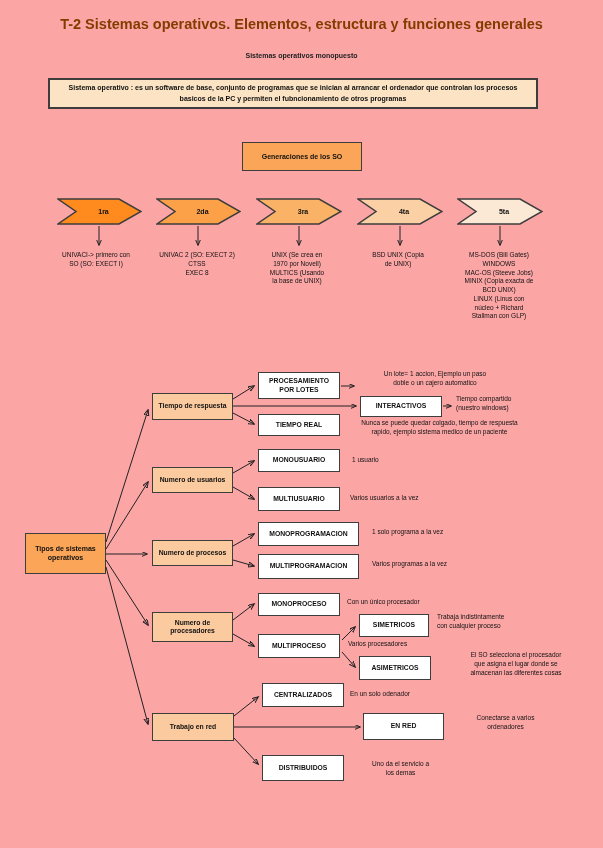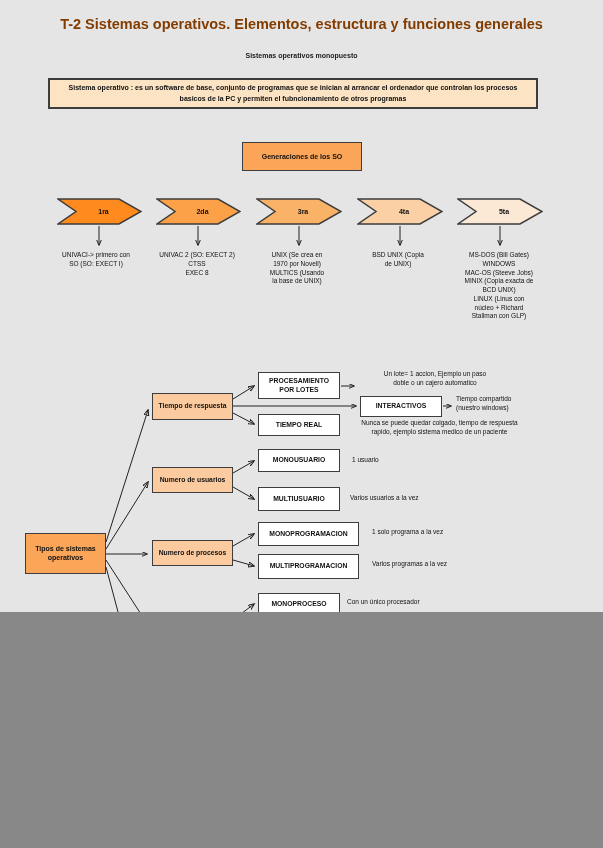--- a/index.html
+++ b/index.html
@@ -1,16 +1,16 @@
 <!DOCTYPE html>
 <html><head>
 <meta charset="utf-8">
 <style>
   html,body{margin:0;padding:0;background:#888;}
-  #page{position:relative;width:603px;height:612px;background:#e5e5e5;margin:0 auto;
+  #page{position:relative;width:603px;height:848px;background:#fca5a5;margin:0 auto;
         font-family:"Liberation Sans",sans-serif;overflow:hidden;}
   .abs{position:absolute;box-sizing:border-box;}
   .bx{border:1.5px solid #3d3d3d;display:flex;align-items:center;justify-content:center;
       text-align:center;font-weight:bold;color:#111;background:#fff;white-space:pre-line;}
   .f7{font-size:7px;line-height:1.25;}
   .f68{font-size:6.8px;line-height:1.2;}
   .note{font-size:6.5px;line-height:1.35;color:#111;white-space:pre-line;}
   .c{text-align:center;}
   #title{top:16px;left:0;width:603px;text-align:center;font-size:14.5px;font-weight:bold;}
   #subtitle{top:52px;left:0;width:603px;text-align:center;font-size:7px;font-weight:bold;color:#222;}

